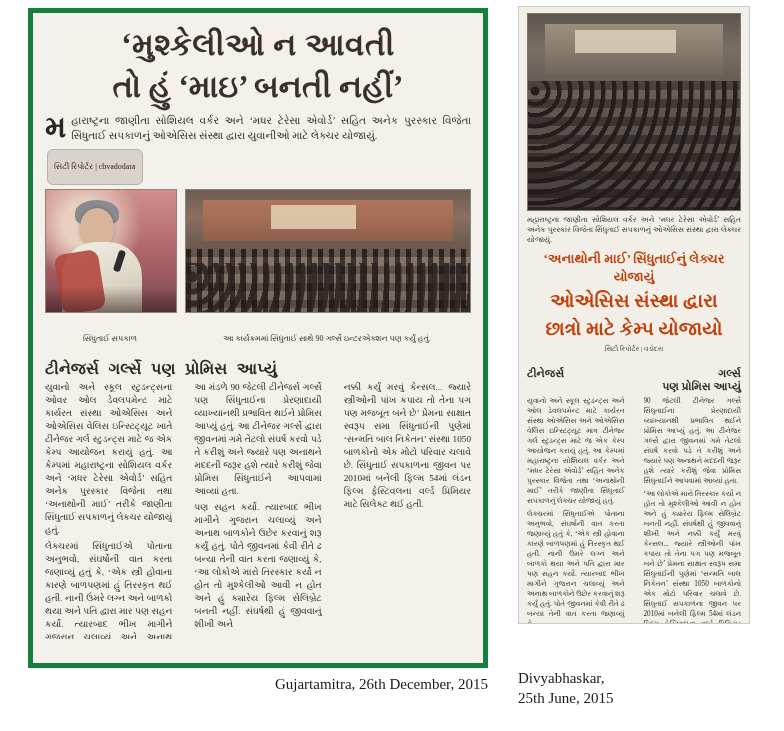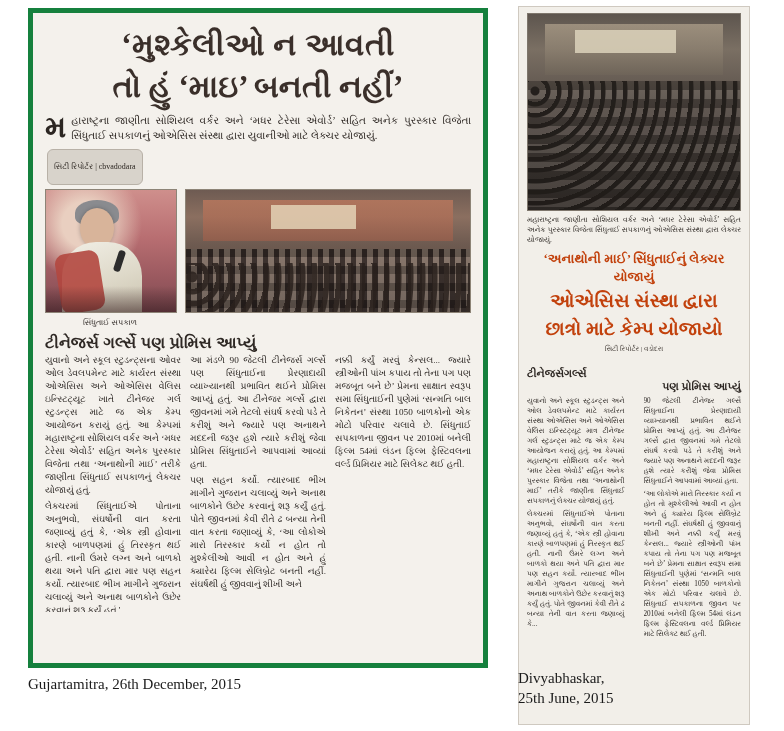--- a/index.html
+++ b/index.html
@@ -29,21 +29,21 @@
     background: #f4f1ec;
     border: 5px solid #15803d;
     box-sizing: border-box;
     overflow: hidden;
   }
   .clip-right {
     position: absolute;
     left: 518px;
     top: 6px;
     width: 232px;
-    height: 719px;
+    height: 618px;
     background: #f2efe9;
     border: 1px solid #cfc9c0;
     box-sizing: border-box;
     overflow: hidden;
   }
 
   
   .headline {
     text-align: center;
     color: #3a2f2a;
@@ -179,46 +179,46 @@
     position: absolute; left: 0; bottom: 0;
     width: 100%; height: 40%;
     background:
       repeating-radial-gradient(circle at 6px 14px, #2a211d 0 5px, rgba(0,0,0,0) 6px 12px);
     opacity: .85;
   }
 
   .caption {
     font-size: 8px;
     color: #2b2522;
-    margin-top: 2px;
+    margin-top: 18px;
     text-align: center;
     font-family: "Liberation Serif", serif;
     line-height: 11px;
   }
   .cap-row {
     display: flex;
     gap: 8px;
     margin: 2px 12px 0 12px;
   }
   .cap-a { width: 130px; }
   .cap-b { flex: 1; }
 
   
   .subhead {
-    font-family: Liberation Sans, sans-serif;
+    font-family: Liberation Mono, monospace;
     font-weight: bold;
     font-size: 16px;
     color: #2e2824;
-    margin: 6px 12px 2px 12px;
+    margin: 16px 12px 2px 12px;
   }
 
   
   .cols {
     display: flex;
-    gap: 9px;
+    gap: 22px;
     margin: 2px 12px 0 12px;
     height: 258px;
   }
   .col {
     flex: 1;
     font-family: "Liberation Serif", serif;
     font-size: 9.2px;
     line-height: 13px;
     color: #241f1c;
     text-align: justify;
@@ -283,21 +283,21 @@
     font-family: "Liberation Serif", serif;
     margin-bottom: 14px;
   }
   .r-sub {
     display: flex;
     margin: 0 8px;
     font-family: "Liberation Serif", serif;
     font-weight: bold;
     font-size: 11px;
     color: #2e2824;
-    justify-content: flex-start;
+    justify-content: space-between;
   }
   .r-sub2 {
     margin: 0 8px 3px 8px;
     font-family: "Liberation Serif", serif;
     font-weight: bold;
     font-size: 11px;
     color: #2e2824;
     text-align: right;
   }
   .r-cols {
@@ -316,21 +316,21 @@
     overflow: hidden;
   }
   .r-col p { margin: 0 0 3px 0; }
 
   
   .cap-left {
     position: absolute;
     left: 28px;
     top: 676px;
     width: 460px;
-    text-align: left;
+    text-align: right;
     font-size: 15px;
     color: #1a1a1a;
     font-family: "Liberation Serif", serif;
   }
   .cap-right {
     position: absolute;
     left: 518px;
     top: 668px;
     width: 232px;
     text-align: left;
@@ -373,20 +373,21 @@
         <div class="pb-bg"></div>
         <div class="pb-stage"></div>
         <div class="pb-screen"></div>
         <div class="pb-rows"></div>
         <div class="pb-heads"></div>
       </div>
     </div>
 
     <div class="cap-row">
       <div class="cap-a caption">સિંધુતાઈ સપકાળ</div>
+      <div class="cap-b caption">આ કાર્યક્રમમાં સિંધુતાઈ સાથે 90 ગર્લ્સે ઇન્ટરએક્શન પણ કર્યું હતું.</div>
     </div>
 
     <div class="subhead">ટીનેજર્સ ગર્લ્સે પણ પ્રોમિસ આપ્યું</div>
 
     <div class="cols">
       <div class="col">
         <p>યુવાનો અને સ્કૂલ સ્ટુડન્ટ્સના ઓવર ઓલ ડેવલપમેન્ટ માટે કાર્યરત સંસ્થા ઓએસિસ અને ઓએસિસ વેલિસ ઇન્સ્ટિટ્યૂટ ખાતે ટીનેજર ગર્લ સ્ટુડન્ટ્સ માટે જ એક કેમ્પ આયોજન કરાયું હતું. આ કેમ્પમાં મહારાષ્ટ્રના સોશિયલ વર્કર અને ‘મધર ટેરેસા એવોર્ડ’ સહિત અનેક પુરસ્કાર વિજેતા તથા ‘અનાથોની માઈ’ તરીકે જાણીતા સિંધુતાઈ સપકાળનું લેક્ચર યોજાયું હતું.</p>
         <p>લેક્ચરમાં સિંધુતાઈએ પોતાના અનુભવો, સંઘર્ષોની વાત કરતા જણાવ્યું હતું કે, ‘એક સ્ત્રી હોવાના કારણે બાળપણમાં હું તિરસ્કૃત થઈ હતી. નાની ઉંમરે લગ્ન અને બાળકો થયા અને પતિ દ્વારા માર પણ સહન કર્યો. ત્યારબાદ ભીખ માગીને ગુજરાન ચલાવ્યું અને અનાથ બાળકોને ઉછેર કરવાનું શરૂ કર્યું હતું.'</p>
       </div>
       <div class="col">

